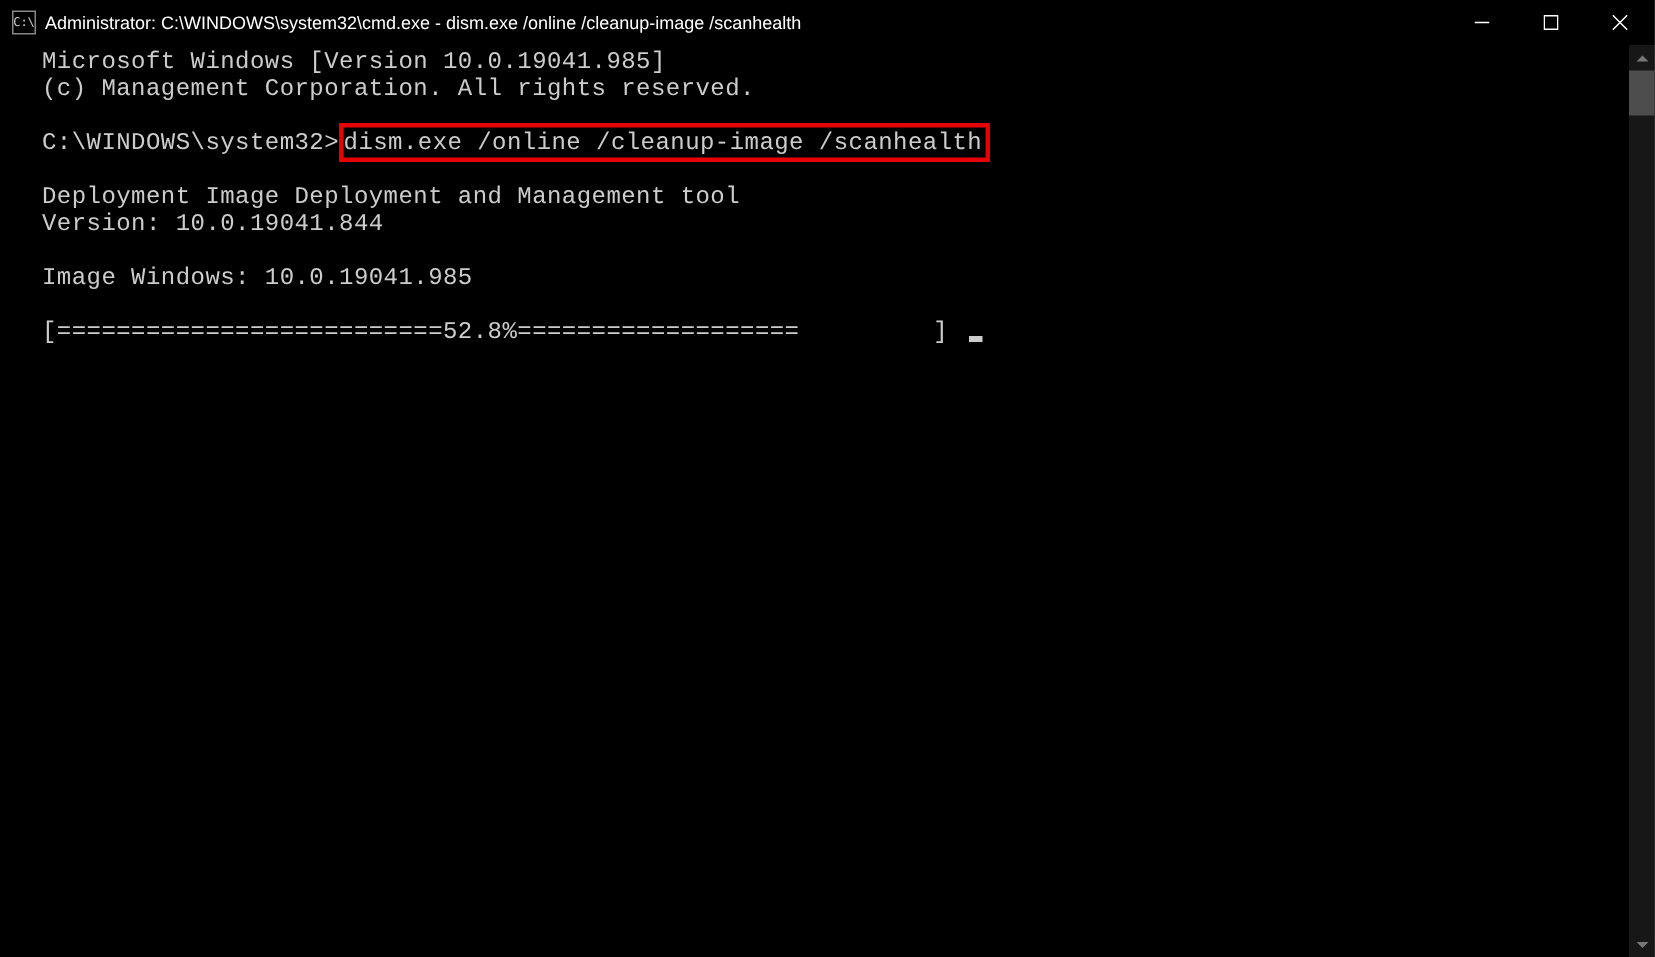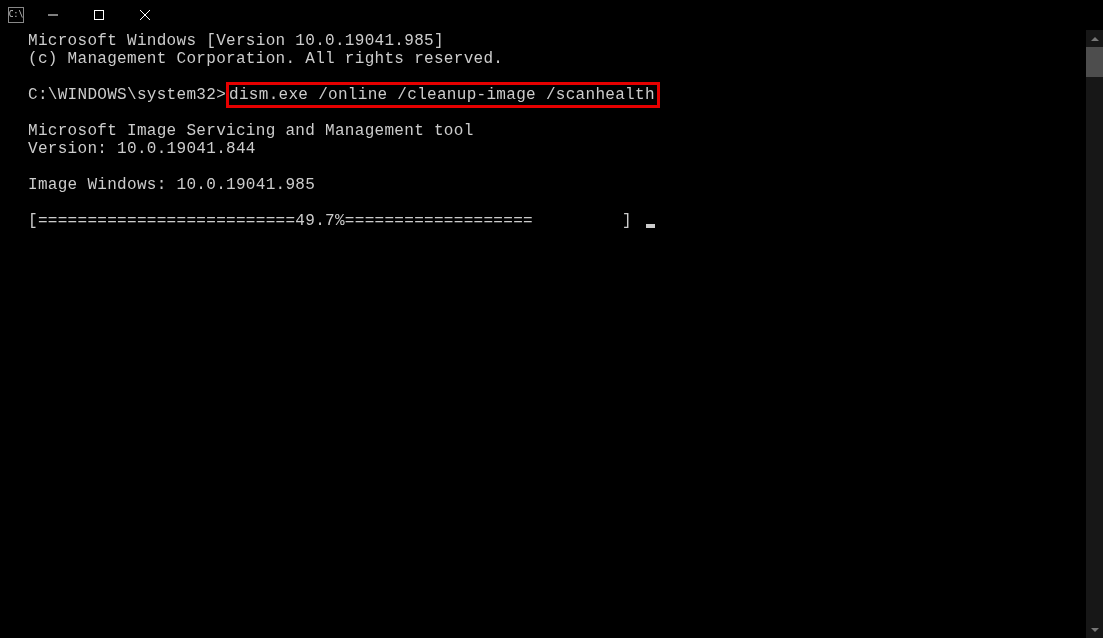--- a/index.html
+++ b/index.html
@@ -142,20 +142,21 @@
       margin-left: 4px;
     }
     .nowrap { white-space: pre; margin-left: 24px; }
   </style>
 </head>
 <body>
 
 <div class="window">
   <div class="titlebar">
     <div class="titlebar-icon">C:\</div>
+    <div class="titlebar-title">Administrator: C:\WINDOWS\system32\cmd.exe - dism.exe  /online /cleanup-image /scanhealth</div>
     <div class="window-controls">
       <div class="win-btn">
         <svg viewBox="0 0 10 10">
             <line x1="0" y1="5" x2="10" y2="5"></line>
           </svg>
       </div>
       <div class="win-btn">
         <svg viewBox="0 0 10 10">
             <rect x="0.5" y="0.5" width="9" height="9"></rect>
           </svg>
@@ -168,26 +169,26 @@
       </div>
     </div>
   </div>
 
   <div class="terminal-area">
     <div class="terminal"><span class="nowrap">Microsoft Windows [Version 10.0.19041.985]</span>
 <span class="nowrap">(c) Management Corporation. All rights reserved.</span>
 <span class="nowrap"></span>
 <span class="nowrap"><span>C:\WINDOWS\system32&gt;</span><span class="highlight-box"><span>dism.exe /online /cleanup-image /scanhealth</span></span></span>
 <span class="nowrap"></span>
-<span class="nowrap">Microsoft Image Servicing and Management tool</span>
+<span class="nowrap">Deployment Image Deployment and Management tool</span>
 <span class="nowrap">Version: 10.0.19041.844</span>
 <span class="nowrap"></span>
 <span class="nowrap">Image Windows: 10.0.19041.985</span>
 <span class="nowrap"></span>
-<span class="nowrap"><span>[==========================49.7%===================         ] </span><span class="cursor"></span></span></div>
+<span class="nowrap"><span>[==========================52.8%===================         ] </span><span class="cursor"></span></span></div>
 
     <div class="scrollbar">
       <div class="scroll-arrow-up"></div>
       <div class="scroll-thumb"></div>
       <div class="scroll-arrow-down"></div>
     </div>
   </div>
 </div>
 
 </body></html>

